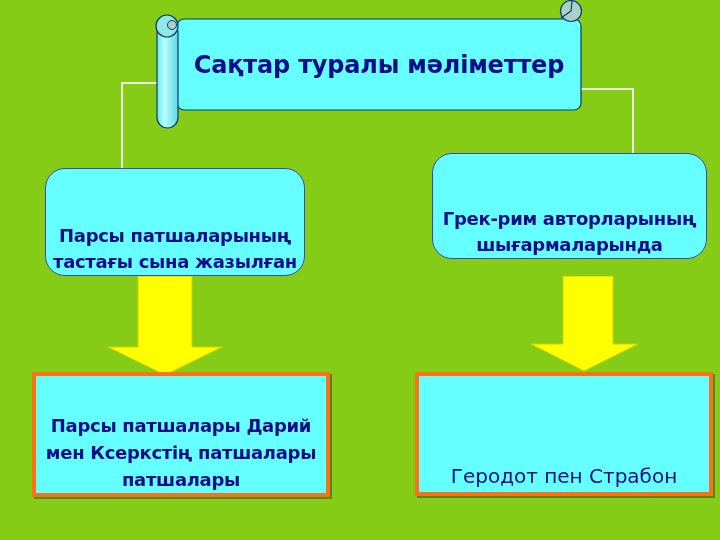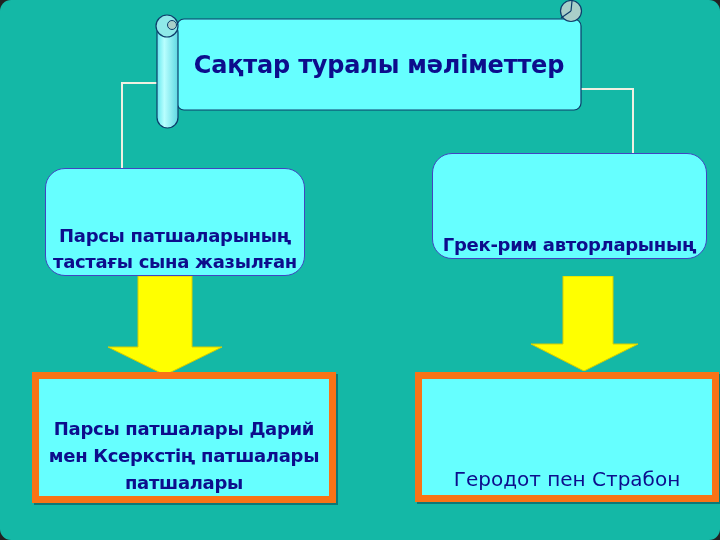--- a/index.html
+++ b/index.html
@@ -1,32 +1,31 @@
 <!DOCTYPE html>
 <html><head>
 <meta charset="utf-8">
 <style>
   html,body{margin:0;padding:0;background:#222;}
   #slide{
     position:relative;width:720px;height:540px;overflow:hidden;
-    background:#14b8a6;
+    background:#84cc16;
     font-family:"DejaVu Sans","Liberation Sans",sans-serif;
-    border-radius:11px;
   }
   .abs{position:absolute;}
   
   .conn{position:absolute;background:#f0f0e2;z-index:1;}
   
   .cyanbox{
     position:absolute;background:#66ffff;color:#0d0d8c;
     display:flex;flex-direction:column;justify-content:flex-end;align-items:center;
     text-align:center;overflow:hidden;z-index:3;
   }
   .rounded{border-radius:20px;border:1px solid #4343c2;}
-  .square{border:7px solid #f97316;box-shadow:2px 2px 0 rgba(0,0,30,.35);}
+  .square{border:4px solid #f97316;box-shadow:2px 2px 0 rgba(0,0,30,.35);}
   .bold-text{font-weight:bold;font-size:18px;line-height:26px;letter-spacing:-0.3px;}
   .line{display:block;white-space:nowrap;}
   
   #title-text{
     left:177px;top:19px;width:404px;height:91px;
     display:flex;align-items:center;justify-content:center;text-align:center;
     font-weight:bold;font-size:24px;color:#0d0d8c;z-index:4;letter-spacing:-0.2px;
   }
   
   .arrow{position:absolute;z-index:2;}
@@ -67,20 +66,21 @@
   </svg>
 
   <div class="abs" id="title-text">Сақтар туралы мәліметтер</div>
 
   <div class="cyanbox rounded bold-text" id="source-left">
     <span class="line">Парсы патшаларының</span>
     <span class="line">тастағы сына жазылған</span>
   </div>
   <div class="cyanbox rounded bold-text" id="source-right">
     <span class="line">Грек-рим авторларының</span>
+    <span class="line">шығармаларында</span>
   </div>
 
   <svg class="arrow" style="left:108px;top:276px;" width="114" height="99" viewBox="0 0 114 99">
     <polygon points="30,0 84,0 84,71 114,71 57,99 0,71 30,71" fill="#ffff00" stroke="#d8ce00" stroke-width="1"></polygon>
   </svg>
   <svg class="arrow" style="left:531px;top:276px;" width="107" height="95" viewBox="0 0 107 95">
     <polygon points="32,0 82,0 82,68 107,68 53,95 0,68 32,68" fill="#ffff00" stroke="#d8ce00" stroke-width="1"></polygon>
   </svg>
 
   <div class="cyanbox square bold-text" id="result-left" style="line-height:27px;">

